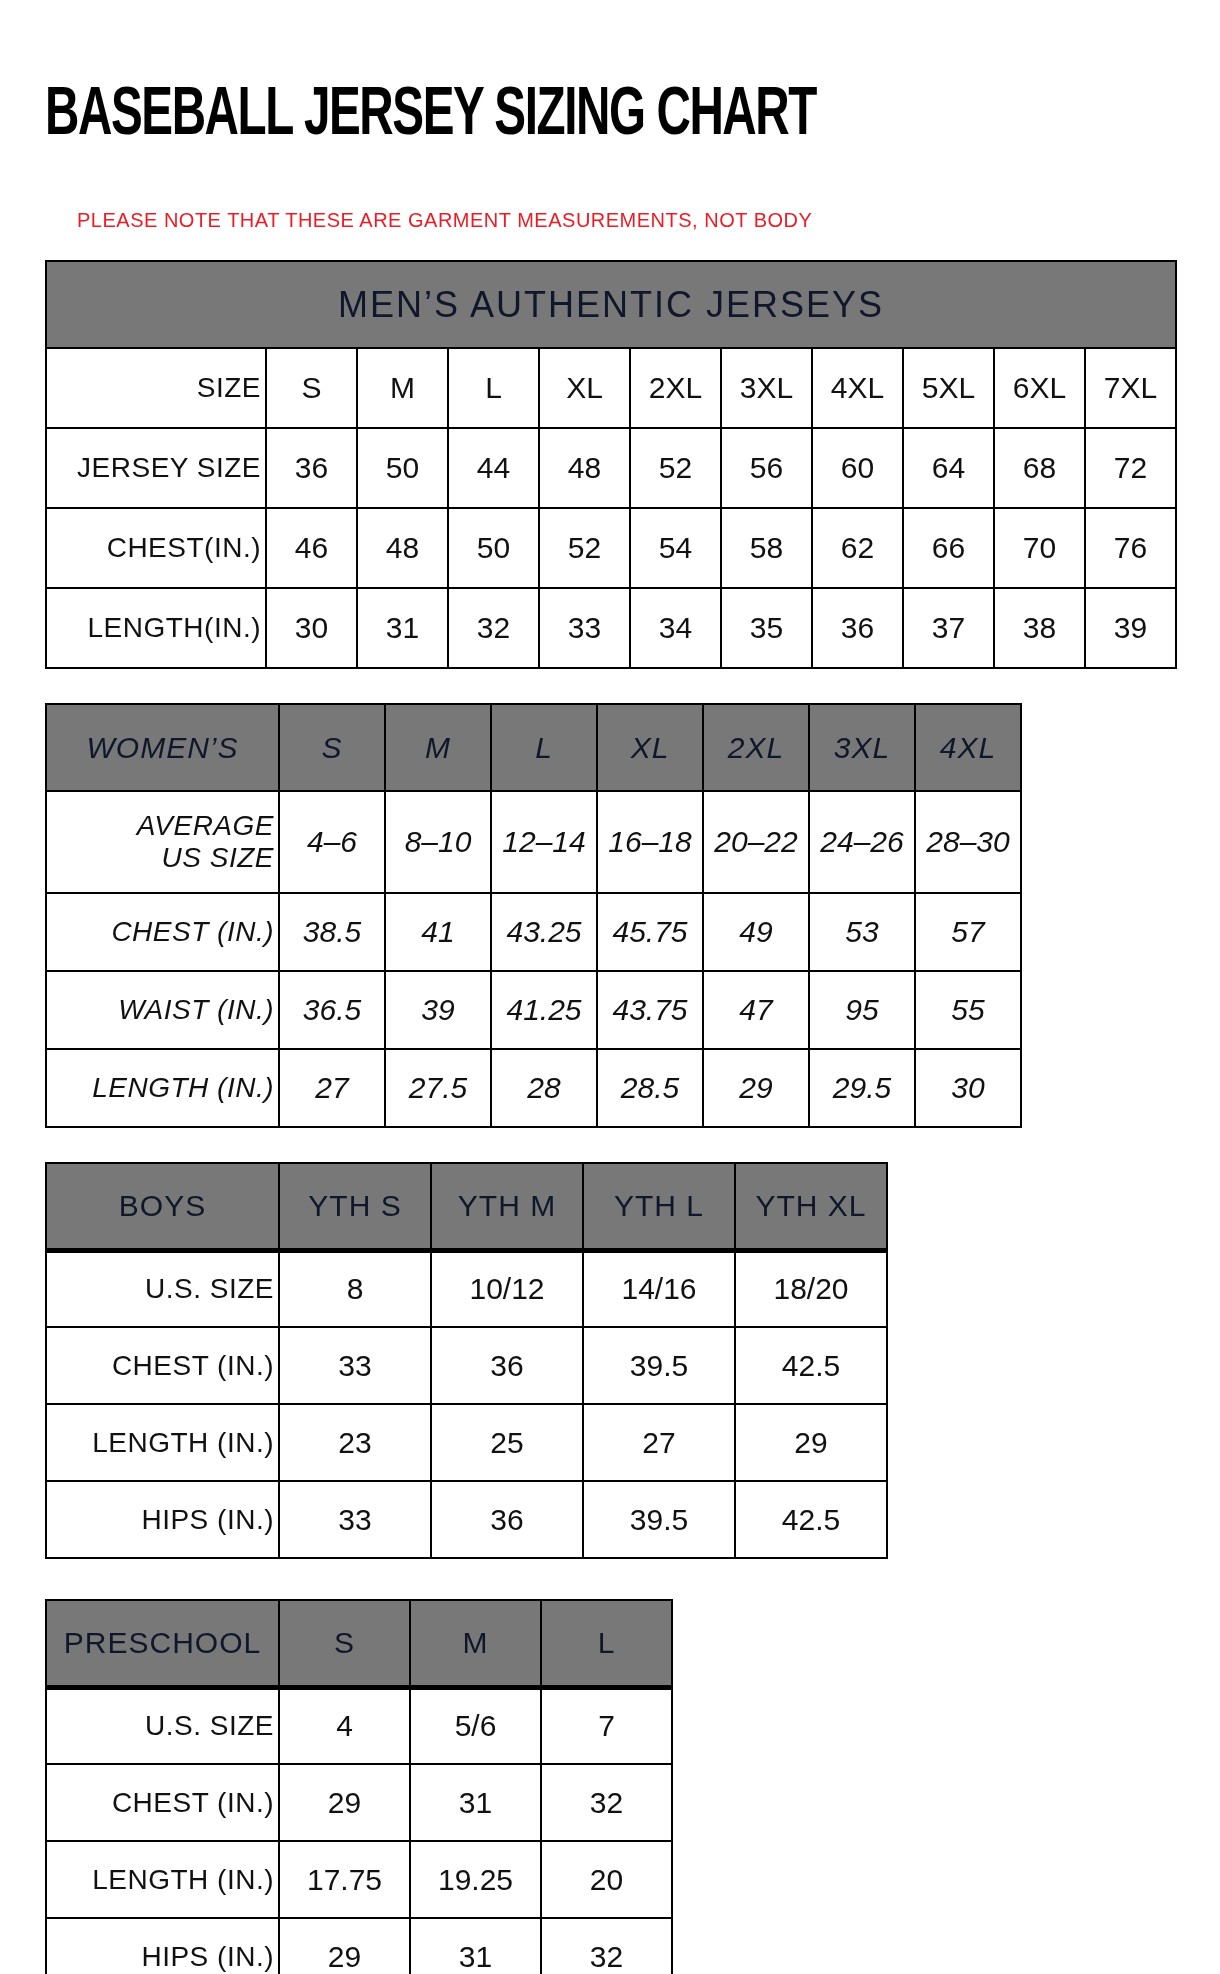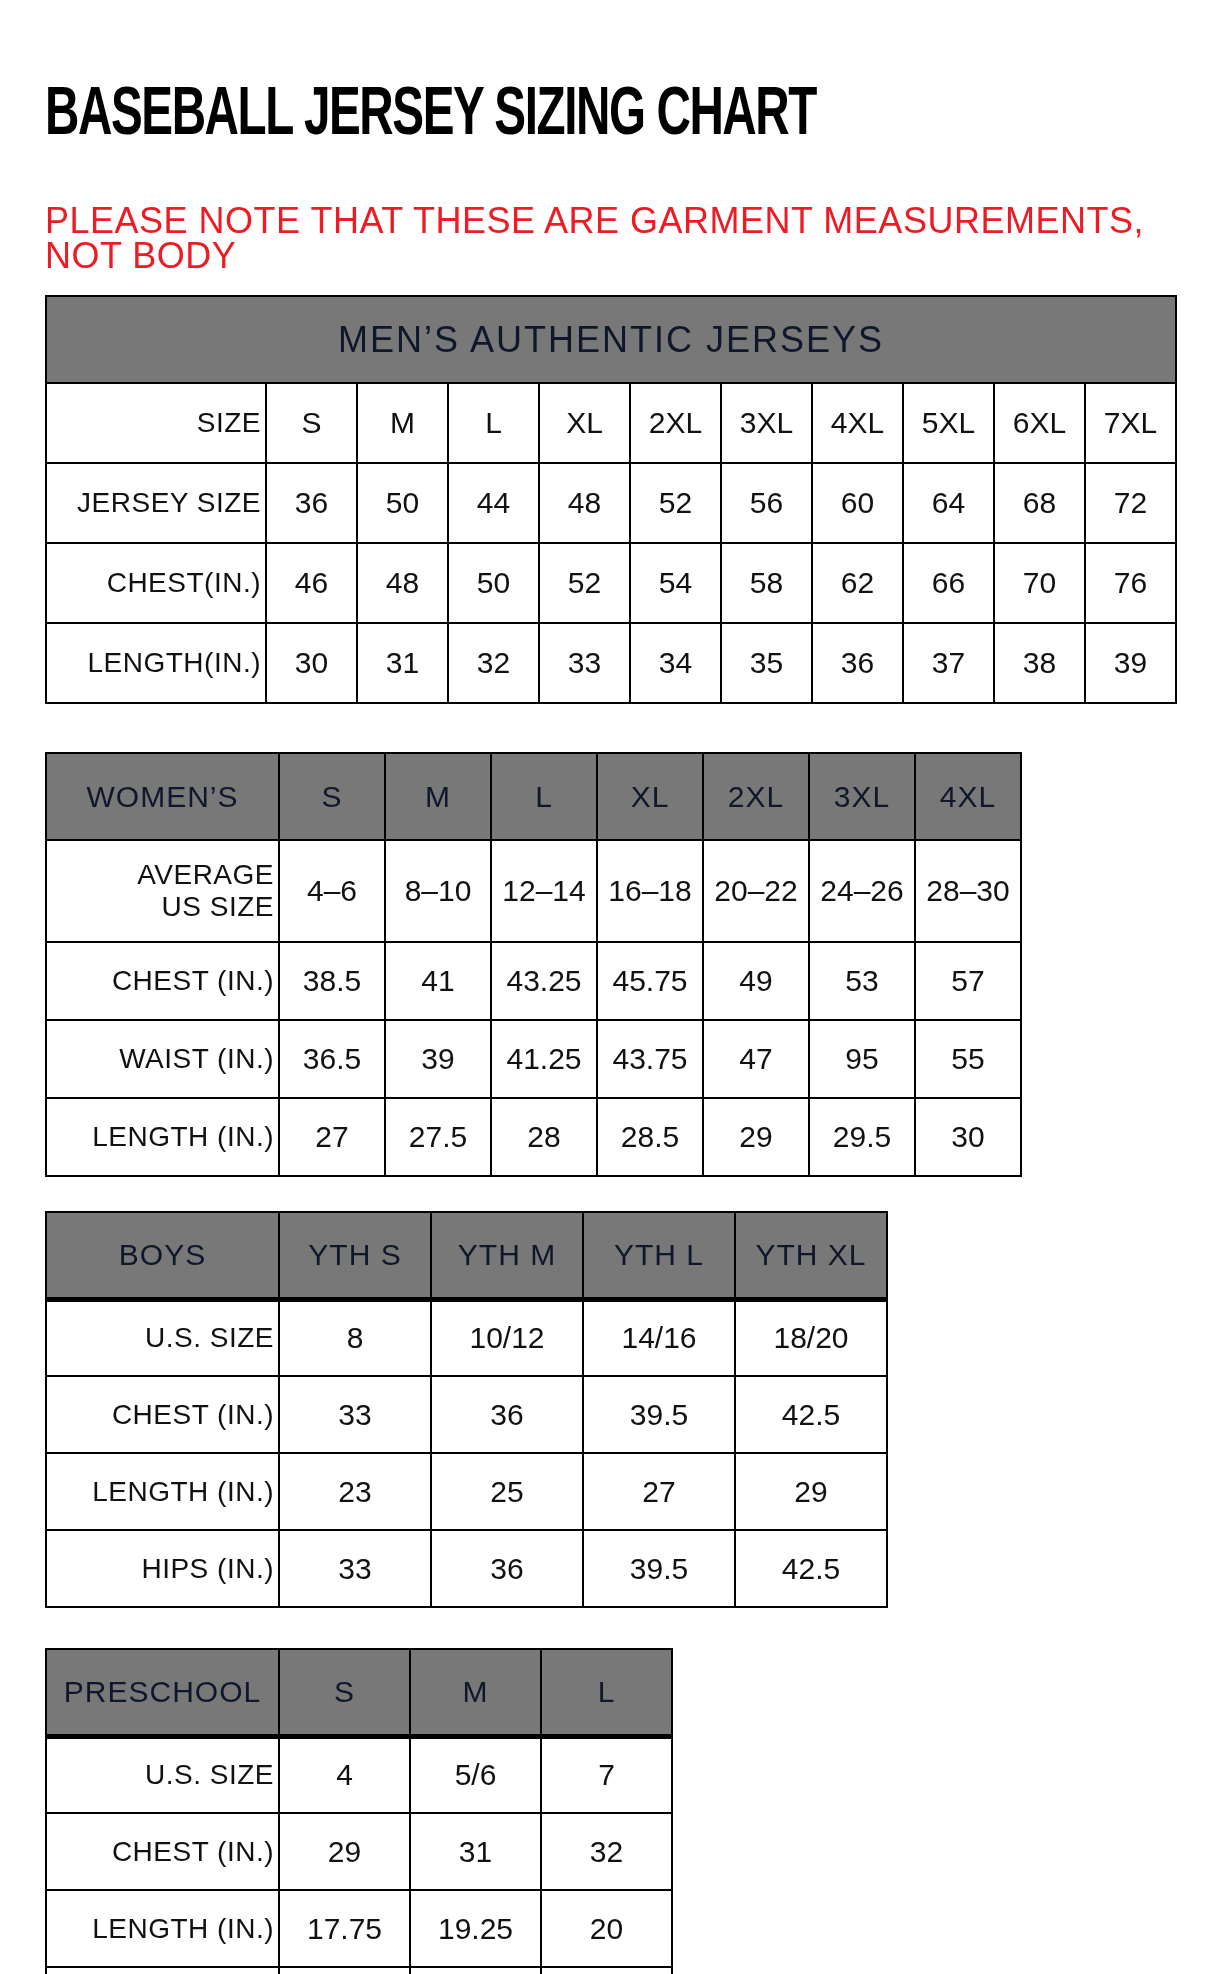--- a/index.html
+++ b/index.html
@@ -15,21 +15,21 @@
     color:var(--ink);
   }
   .page-title{
     font-size:68px;font-weight:bold;line-height:1;letter-spacing:-2px;
     transform:scaleX(0.70);transform-origin:left center;
     white-space:nowrap;color:#000;display:inline-block;
   }
   .note{
     margin-top:14px;
     color:var(--red);
-    font-size:36px;line-height:35px;letter-spacing:0.5px;
+    font-size:20px;line-height:35px;letter-spacing:0.5px;margin-left:32px;
   }
   table.tbl{
     border-collapse:collapse;table-layout:fixed;
     border:2px solid #000;
   }
   table.tbl th,table.tbl td{
     border:2px solid #000;
     text-align:center;vertical-align:middle;
     padding:0 4px;overflow:hidden;
   }
@@ -40,21 +40,21 @@
   table.tbl thead tr{height:87px;}
   table.tbl td.rowlabel{font-size:28px;letter-spacing:0.5px;white-space:pre-line;text-align:right;}
   table.tbl td.val{font-size:30px;}
 
   table.mens{width:1130px;margin-top:22px;}
   table.mens thead th.merged{font-size:36px;letter-spacing:2px;}
   table.mens tbody tr{height:80px;}
   table.mens col.c-label{width:220px;}
   table.mens col.c-data{width:91px;}
 
-  table.womens{width:975px;margin-top:48px;}
+  table.womens{width:975px;margin-top:34px;font-style:italic;}
   table.womens tbody tr{height:78px;}
   table.womens tbody tr:first-child{height:102px;}
   table.womens col.c-label{width:233px;}
   table.womens col.c-data{width:106px;}
 
   table.boys{width:841px;margin-top:34px;border-radius:26px;}
   table.boys tbody tr{height:77px;}
   table.boys thead th{border-bottom:5px solid #000;}
   table.boys col.c-label{width:233px;}
   table.boys col.c-data{width:152px;}

